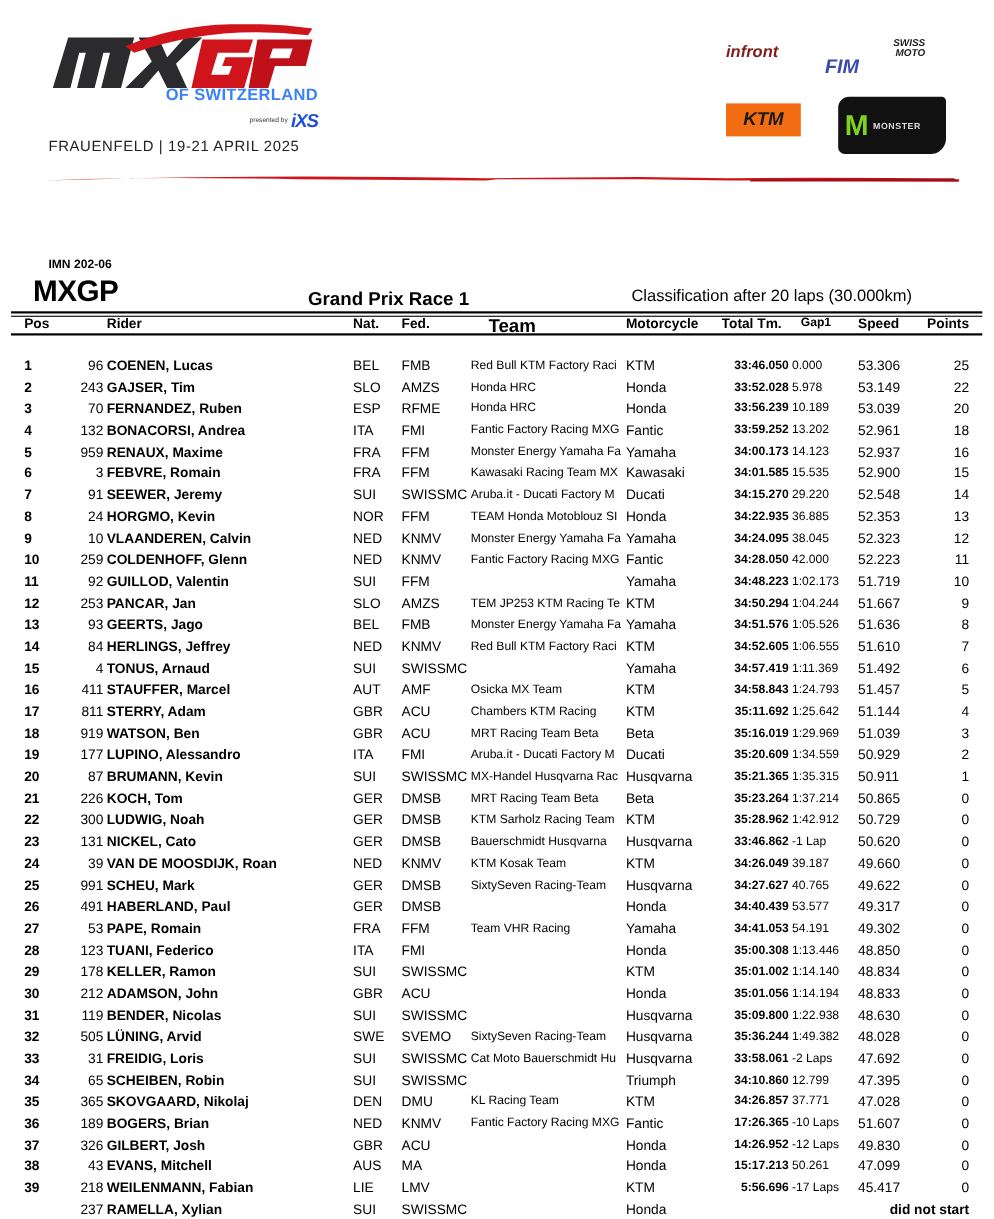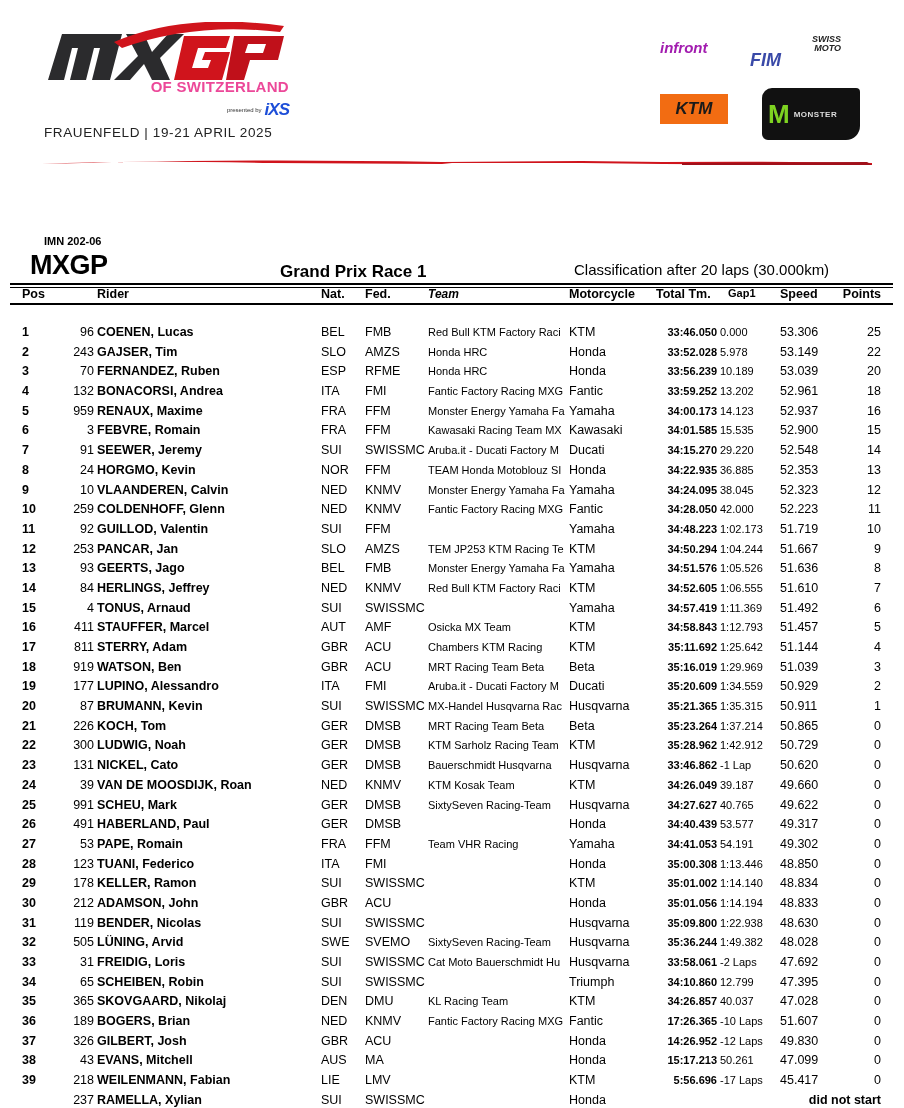--- a/index.html
+++ b/index.html
@@ -2,28 +2,28 @@
 <html><head>
 <meta charset="utf-8">
 <style>
   * { box-sizing: border-box; margin: 0; padding: 0; }
   html, body { width: 904px; height: 1108px; overflow: hidden; background: #ffffff; }
   body { position: relative; font-family: "Liberation Sans", sans-serif; color: #000; }
 
   
   .logo-block { position: absolute; left: 44px; top: 22px; width: 245px; height: 125px; }
   .mxgp-logo { position: absolute; left: 0; top: 0; width: 245px; height: 60px; }
-  .logo-sub { position: absolute; right: 0; top: 56px; font-weight: bold; font-size: 15px; letter-spacing: 0.3px; color: #ec4899; }
+  .logo-sub { position: absolute; right: 0; top: 56px; font-weight: bold; font-size: 15px; letter-spacing: 0.3px; color: #3b82f6; }
   .presented { position: absolute; right: 0; top: 78px; display: flex; align-items: center; gap: 3px; }
   .presented .pby { font-size: 6px; color: #333; }
   .presented .ixs { font-weight: bold; font-size: 17px; font-style: italic; color: #1d4ed8; letter-spacing: -1px; }
   .event-line { position: absolute; left: 0; top: 103px; font-size: 13.5px; letter-spacing: 0.6px; color: #222; white-space: nowrap; }
 
   .sponsors { position: absolute; left: 650px; top: 30px; width: 230px; height: 115px; }
-  .sp-infront { position: absolute; left: 10px; top: 9px; font-weight: bold; font-style: italic; font-size: 15px; color: #a21caf; }
+  .sp-infront { position: absolute; left: 10px; top: 9px; font-weight: bold; font-style: italic; font-size: 15px; color: #7f1d1d; }
   .sp-fim { position: absolute; left: 100px; top: 20px; font-weight: bold; font-style: italic; font-size: 18px; color: #3a4aa8; }
   .sp-swiss { position: absolute; left: 162px; top: 5px; font-weight: bold; font-style: italic; font-size: 9px; line-height: 9px; color: #222; text-align: right; }
   .sp-ktm { position: absolute; left: 10px; top: 64px; width: 68px; height: 30px; background: #f26c12; display: flex; align-items: center; justify-content: center; font-weight: bold; font-style: italic; font-size: 17px; color: #1a1a1a; }
   .sp-monster { position: absolute; left: 112px; top: 58px; width: 98px; height: 52px; background: #111; border-radius: 10px 4px 14px 6px; display: flex; align-items: center; padding-left: 6px; gap: 4px; }
   .sp-monster .m-claw { color: #7ed321; font-weight: bold; font-size: 26px; line-height: 26px; }
   .sp-monster .m-txt { color: #ddd; font-size: 8px; font-weight: bold; letter-spacing: 0.5px; }
 
   .brush-line { position: absolute; left: 22px; top: 158px; width: 850px; height: 10px; }
 
   
@@ -54,21 +54,21 @@
   .c-total { left: 640px; width: 77px; text-align: right; font-weight: bold; font-size: 11px; top: 2px !important; }
   .c-gap { left: 720px; width: 55px; text-align: left; font-size: 11px; top: 2px !important; }
   .c-speed { left: 780px; width: 50px; }
   .c-points { left: 830px; width: 51px; text-align: right; }
   .c-dns { left: 760px; width: 121px; text-align: right; font-weight: bold; }
 
   .hdr-row .c-pos { left: 22px; }
   .hdr-row .c-rider { left: 97px; }
   .hdr-row .c-nat { left: 321px; }
   .hdr-row .c-fed { left: 365px; }
-  .hdr-row .c-team { left: 428px; font-size: 12px; top: 1px !important; font-style: italic; }
+  .hdr-row .c-team { left: 444px; font-size: 17px; top: 1px !important; }
   .hdr-row .c-moto { left: 569px; }
   .hdr-row .c-total { left: 656px; text-align: left; font-size: 12.5px; top: 1px !important; }
   .hdr-row .c-gap { left: 728px; text-align: left; font-size: 11px; top: 1px !important; }
   .hdr-row .c-speed { left: 780px; }
   .hdr-row .c-points { left: 833px; width: 48px; }
 </style>
 </head>
 <body>
 
 <div class="logo-block">
@@ -327,21 +327,21 @@
   </div>
     <div class="row">
     <span class="col c-pos">16</span>
     <span class="col c-num">411</span>
     <span class="col c-rider">STAUFFER, Marcel</span>
     <span class="col c-nat">AUT</span>
     <span class="col c-fed">AMF</span>
     <span class="col c-team">Osicka MX Team</span>
     <span class="col c-moto">KTM</span>
     <span class="col c-total">34:58.843</span>
-    <span class="col c-gap">1:12.793</span>
+    <span class="col c-gap">1:24.793</span>
     <span class="col c-speed">51.457</span>
     <span class="col c-points">5</span>
   </div>
     <div class="row">
     <span class="col c-pos">17</span>
     <span class="col c-num">811</span>
     <span class="col c-rider">STERRY, Adam</span>
     <span class="col c-nat">GBR</span>
     <span class="col c-fed">ACU</span>
     <span class="col c-team">Chambers KTM Racing</span>
@@ -574,21 +574,21 @@
   </div>
     <div class="row">
     <span class="col c-pos">35</span>
     <span class="col c-num">365</span>
     <span class="col c-rider">SKOVGAARD, Nikolaj</span>
     <span class="col c-nat">DEN</span>
     <span class="col c-fed">DMU</span>
     <span class="col c-team">KL Racing Team</span>
     <span class="col c-moto">KTM</span>
     <span class="col c-total">34:26.857</span>
-    <span class="col c-gap">40.037</span>
+    <span class="col c-gap">37.771</span>
     <span class="col c-speed">47.028</span>
     <span class="col c-points">0</span>
   </div>
     <div class="row">
     <span class="col c-pos">36</span>
     <span class="col c-num">189</span>
     <span class="col c-rider">BOGERS, Brian</span>
     <span class="col c-nat">NED</span>
     <span class="col c-fed">KNMV</span>
     <span class="col c-team">Fantic Factory Racing MXG</span>

